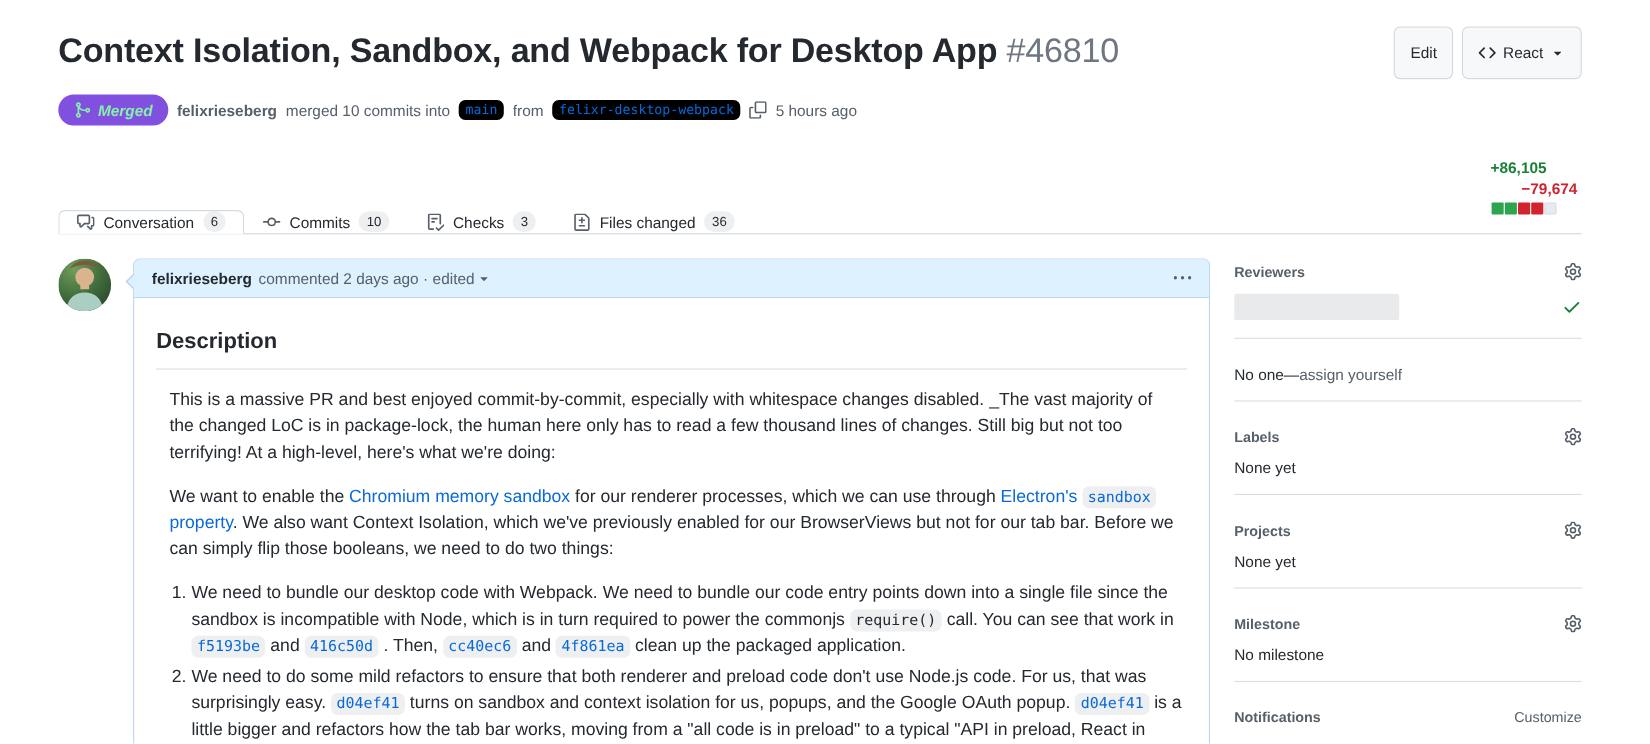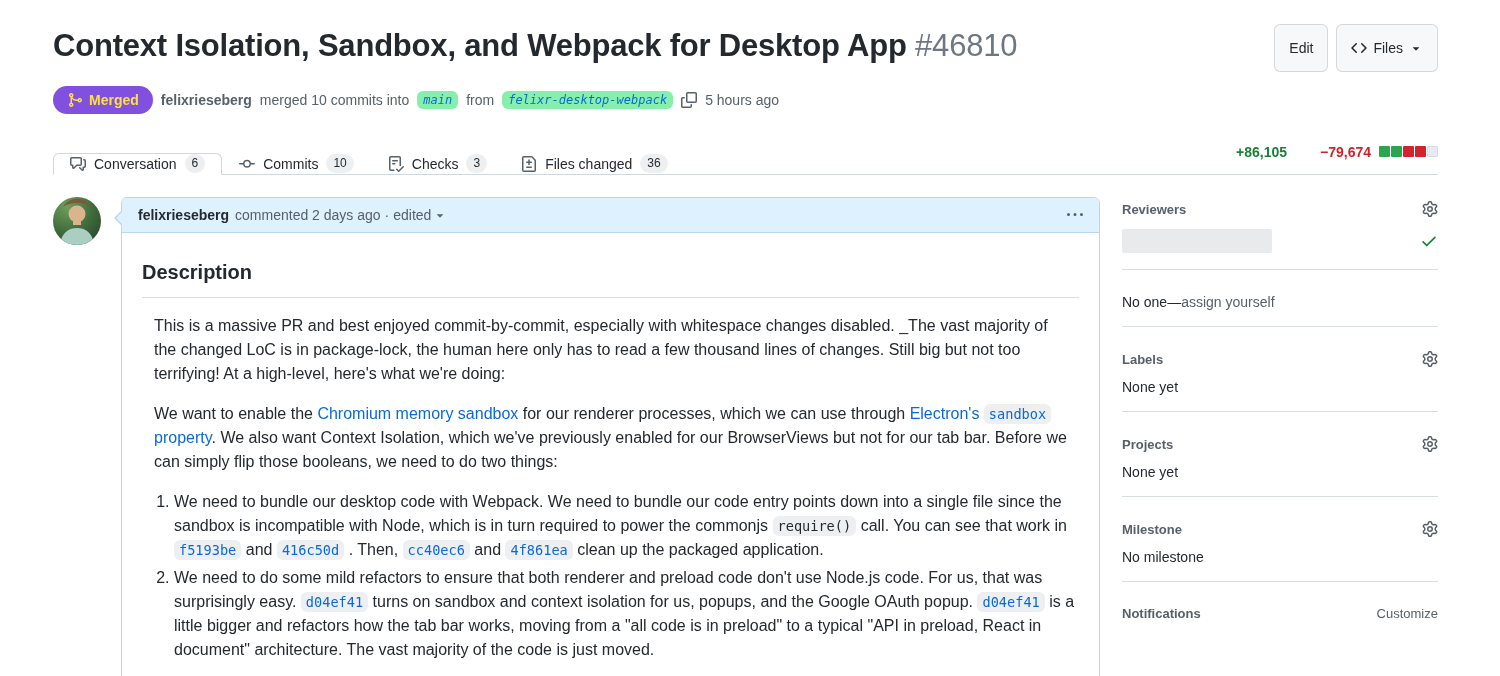--- a/index.html
+++ b/index.html
@@ -21,44 +21,44 @@
   .pr-number{color:#6e7781;font-weight:400;}
   .header-actions{display:flex;gap:8px;padding-top:4px;}
   .btn{
     display:inline-flex;align-items:center;gap:6px;height:48px;padding:0 14px;
     background:#f6f8fa;border:1px solid rgba(27,31,36,.15);border-radius:6px;
     font-size:14px;font-weight:500;color:var(--fg);cursor:pointer;white-space:nowrap;
     font-family:inherit;
   }
   .meta-row{display:flex;align-items:center;gap:8px;margin-top:14px;color:var(--muted);font-size:14px;flex-wrap:wrap;}
   .state-badge{
-    display:inline-flex;align-items:center;gap:6px;background:var(--merged);color:#fde047;
-    border-radius:2em;padding:6px 14px;font-size:14px;font-weight:600;
+    display:inline-flex;align-items:center;gap:6px;background:var(--merged);color:#86efac;
+    border-radius:2em;padding:6px 14px;font-size:14px;font-weight:600;font-style:italic;
   }
   .meta-author{font-weight:600;color:var(--muted);}
   .branch-label{
     font-family:"DejaVu Sans Mono","Liberation Mono",monospace;font-size:12px;
-    color:var(--link);background:#86efac;border-radius:6px;padding:2px 6px;text-decoration:none;font-style:italic;
+    color:var(--link);background:#000000;border-radius:6px;padding:2px 6px;text-decoration:none;
   }
   .copy-icon{display:inline-flex;color:var(--muted);}
   
   .tabnav{display:flex;align-items:flex-end;border-bottom:1px solid var(--border);margin-top:30px;position:relative;}
   .tabnav-tabs{display:flex;gap:0;align-items:flex-end;}
   .tab{
     display:inline-flex;align-items:center;gap:8px;padding:0 16px;font-size:14px;
     color:var(--fg);text-decoration:none;border:1px solid transparent;border-radius:6px 6px 0 0;
     margin-bottom:-1px;line-height:1.45;
   }
   .tab .octicon{color:var(--muted);}
   .tab.active{background:#fff;border-color:var(--border);border-bottom-color:#fff;}
   .counter{
     display:inline-block;min-width:20px;padding:1px 7px;font-size:12px;line-height:17px;
     text-align:center;background:var(--code-bg);border-radius:2em;color:var(--fg);
   }
-  .diffstat{margin-left:auto;display:flex;gap:3px;font-size:14px;font-weight:600;padding-bottom:14px;}
+  .diffstat{margin-left:auto;display:flex;gap:3px;font-size:14px;font-weight:600;padding-bottom:14px;flex-direction:column;}
   .diffstat .additions{color:var(--add);margin-right:2px;}
   .diffstat .deletions{color:var(--del);margin-right:4px;margin-left:28px;}
   .diff-block{width:11px;height:11px;display:inline-block;margin-left:1px;border-radius:1px;}
   .diff-block.add{background:var(--blk-add);}
   .diff-block.del{background:var(--blk-del);}
   .diff-block.neutral{background:var(--blk-neutral);border:1px solid #d6dbe0;}
   
   .layout{display:flex;margin-top:22px;align-items:flex-start;}
   .timeline{flex:1;display:flex;min-width:0;}
   .avatar-col{width:48px;flex:none;}
@@ -161,21 +161,21 @@
         <span class="pr-number">#46810</span>
       </h1>
       <div class="header-actions">
         <button class="btn">Edit</button>
         <button class="btn">
           <span class="octicon">
               <svg width="16" height="16">
                 <use href="#i-code"></use>
               </svg>
             </span>
-          <span>Files</span>
+          <span>React</span>
           <span class="octicon">
               <svg width="14" height="14">
                 <use href="#i-caret"></use>
               </svg>
             </span>
         </button>
       </div>
     </div>
     <div class="meta-row">
       <span class="state-badge">

